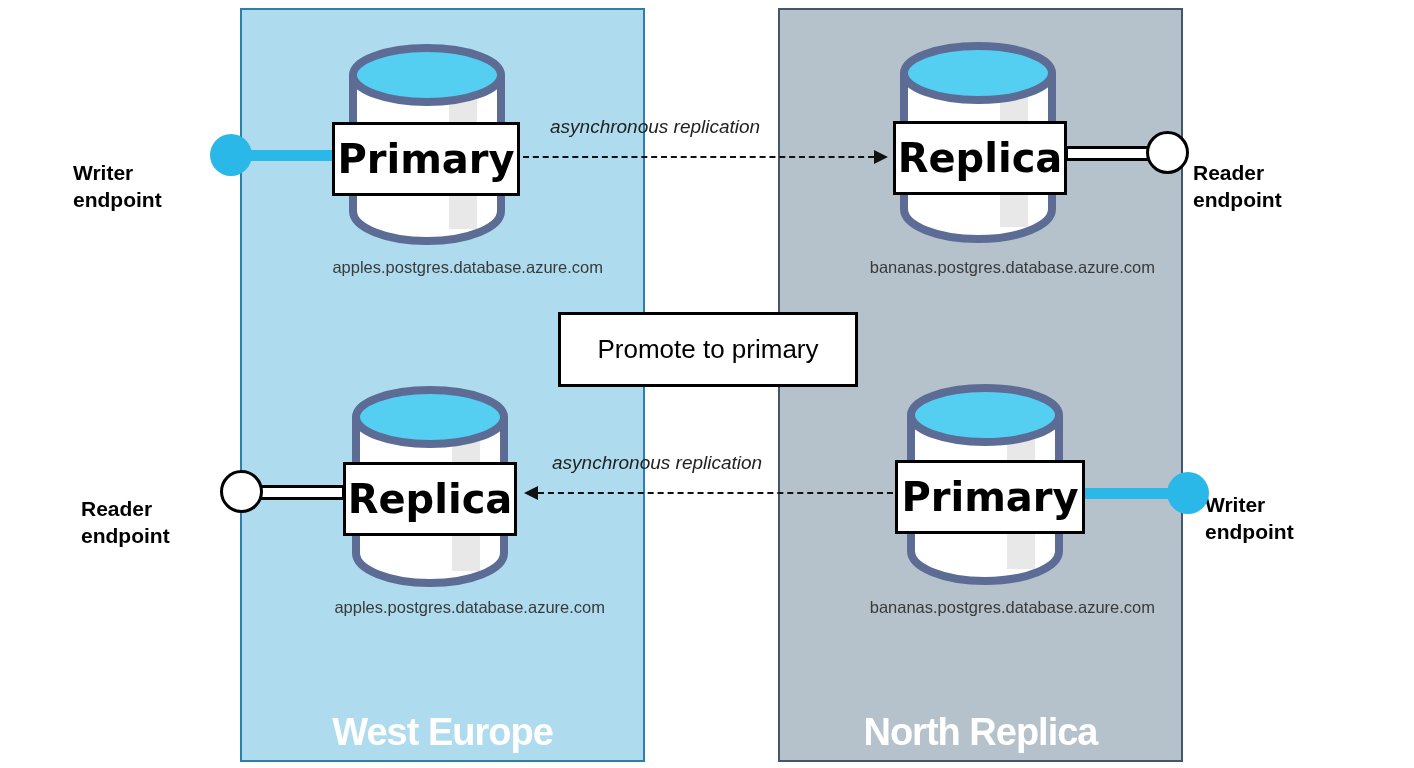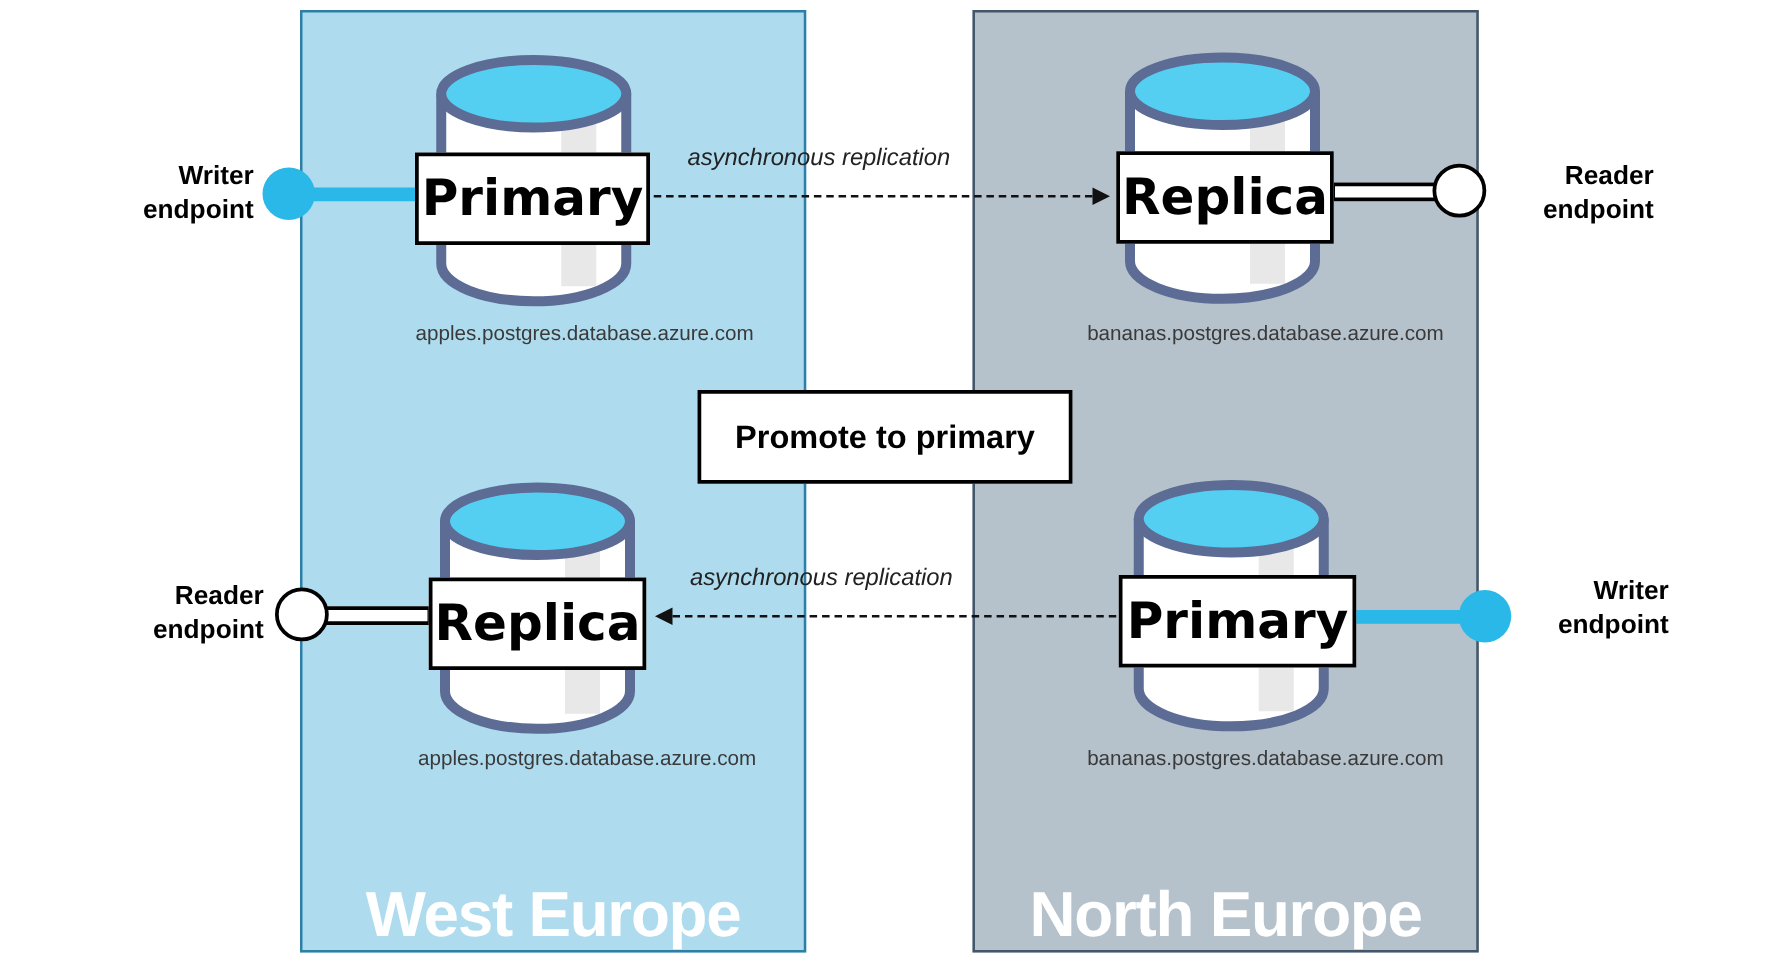--- a/index.html
+++ b/index.html
@@ -4,39 +4,39 @@
 <style>
   html,body{margin:0;padding:0;background:#fff;}
   body{width:1414px;height:768px;position:relative;overflow:hidden;
        font-family:"Liberation Sans",sans-serif;}
 
   
   .region{position:absolute;top:8px;width:405px;height:754px;box-sizing:border-box;z-index:1;}
   .region-west{left:240px;background:var(--region-west-fill);border:2px solid var(--region-west-border);}
   .region-north{left:778px;background:var(--region-north-fill);border:2px solid var(--region-north-border);}
   .region-label{position:absolute;left:0;right:0;bottom:8px;text-align:center;
-    color:#fff;font-weight:bold;font-size:51px;line-height:40px;
+    color:#fff;font-weight:bold;font-size:38px;line-height:40px;
     font-family:"Liberation Sans",sans-serif;letter-spacing:-1px;}
 
   
   .cylinder{position:absolute;width:160px;height:205px;z-index:2;}
 
   
   .role-box{position:absolute;height:74px;box-sizing:border-box;background:#fff;
     border:3px solid #000;z-index:5;display:flex;align-items:center;justify-content:center;}
   .role-text{font-family:"DejaVu Sans",sans-serif;font-weight:bold;font-size:40px;
     line-height:40px;color:#000000;white-space:nowrap;}
 
   
   .hostname{position:absolute;width:340px;text-align:right;font-size:16.5px;
     color:#3a3a3a;z-index:3;}
 
   
-  .ep-label{position:absolute;width:130px;text-align:right;font-weight:bold;
-    font-size:21px;line-height:27px;color:#000;z-index:3;}
+  .ep-label{position:absolute;width:130px;text-align:left;font-weight:bold;
+    font-size:21px;line-height:27px;color:#000;z-index:3;margin-top:32px;}
 
   
   .writer-bar{position:absolute;height:11px;background:var(--accent-cyan);z-index:3;}
   .writer-dot{position:absolute;width:42px;height:42px;border-radius:50%;
     background:var(--accent-cyan);z-index:4;}
   .reader-bar{position:absolute;height:15px;box-sizing:border-box;background:#fff;
     border:3px solid #000;z-index:3;}
   .reader-circle{position:absolute;width:43px;height:43px;box-sizing:border-box;
     border-radius:50%;background:#fff;border:3px solid #000;z-index:4;}
 
@@ -48,31 +48,31 @@
   .arrow-head-left{position:absolute;width:0;height:0;z-index:4;
     border-top:7px solid transparent;border-bottom:7px solid transparent;
     border-right:14px solid #111;}
   .repl-label{position:absolute;width:320px;text-align:left;font-style:italic;
     font-size:19px;color:#222;z-index:4;}
 
   
   .promote-box{position:absolute;left:558px;top:312px;width:300px;height:75px;
     box-sizing:border-box;background:#fff;border:3px solid #000;z-index:6;
     display:flex;flex-direction:column;align-items:center;justify-content:center;}
-  .promote-line{font-weight:bold;font-size:26px;line-height:31px;color:#000;
+  .promote-line{font-weight:normal;font-size:26px;line-height:31px;color:#000;
     font-family:"Liberation Sans",sans-serif;white-space:nowrap;}
 </style>
 </head>
 <body>
 
 <div class="region region-west">
   <div class="region-label">West Europe</div>
 </div>
 <div class="region region-north">
-  <div class="region-label">North Europe</div>
+  <div class="region-label">North Replica</div>
 </div>
 
 <svg class="cylinder" style="left:347px;top:43px;" viewBox="0 0 160 205">
   <path d="M6 32 V168 A74 30 0 0 0 154 168 V32" fill="#ffffff"></path>
   <rect x="102" y="34" width="28" height="152" fill="#e8e8e8"></rect>
   <path d="M6 32 V168 A74 30 0 0 0 154 168 V32" fill="none" stroke="#5c6c95" stroke-width="8"></path>
   <ellipse cx="80" cy="32" rx="74" ry="27" fill="#54cff2" stroke="#5c6c95" stroke-width="8"></ellipse>
 </svg>
 <svg class="cylinder" style="left:898px;top:41px;" viewBox="0 0 160 205">
   <path d="M6 32 V168 A74 30 0 0 0 154 168 V32" fill="#ffffff"></path>

